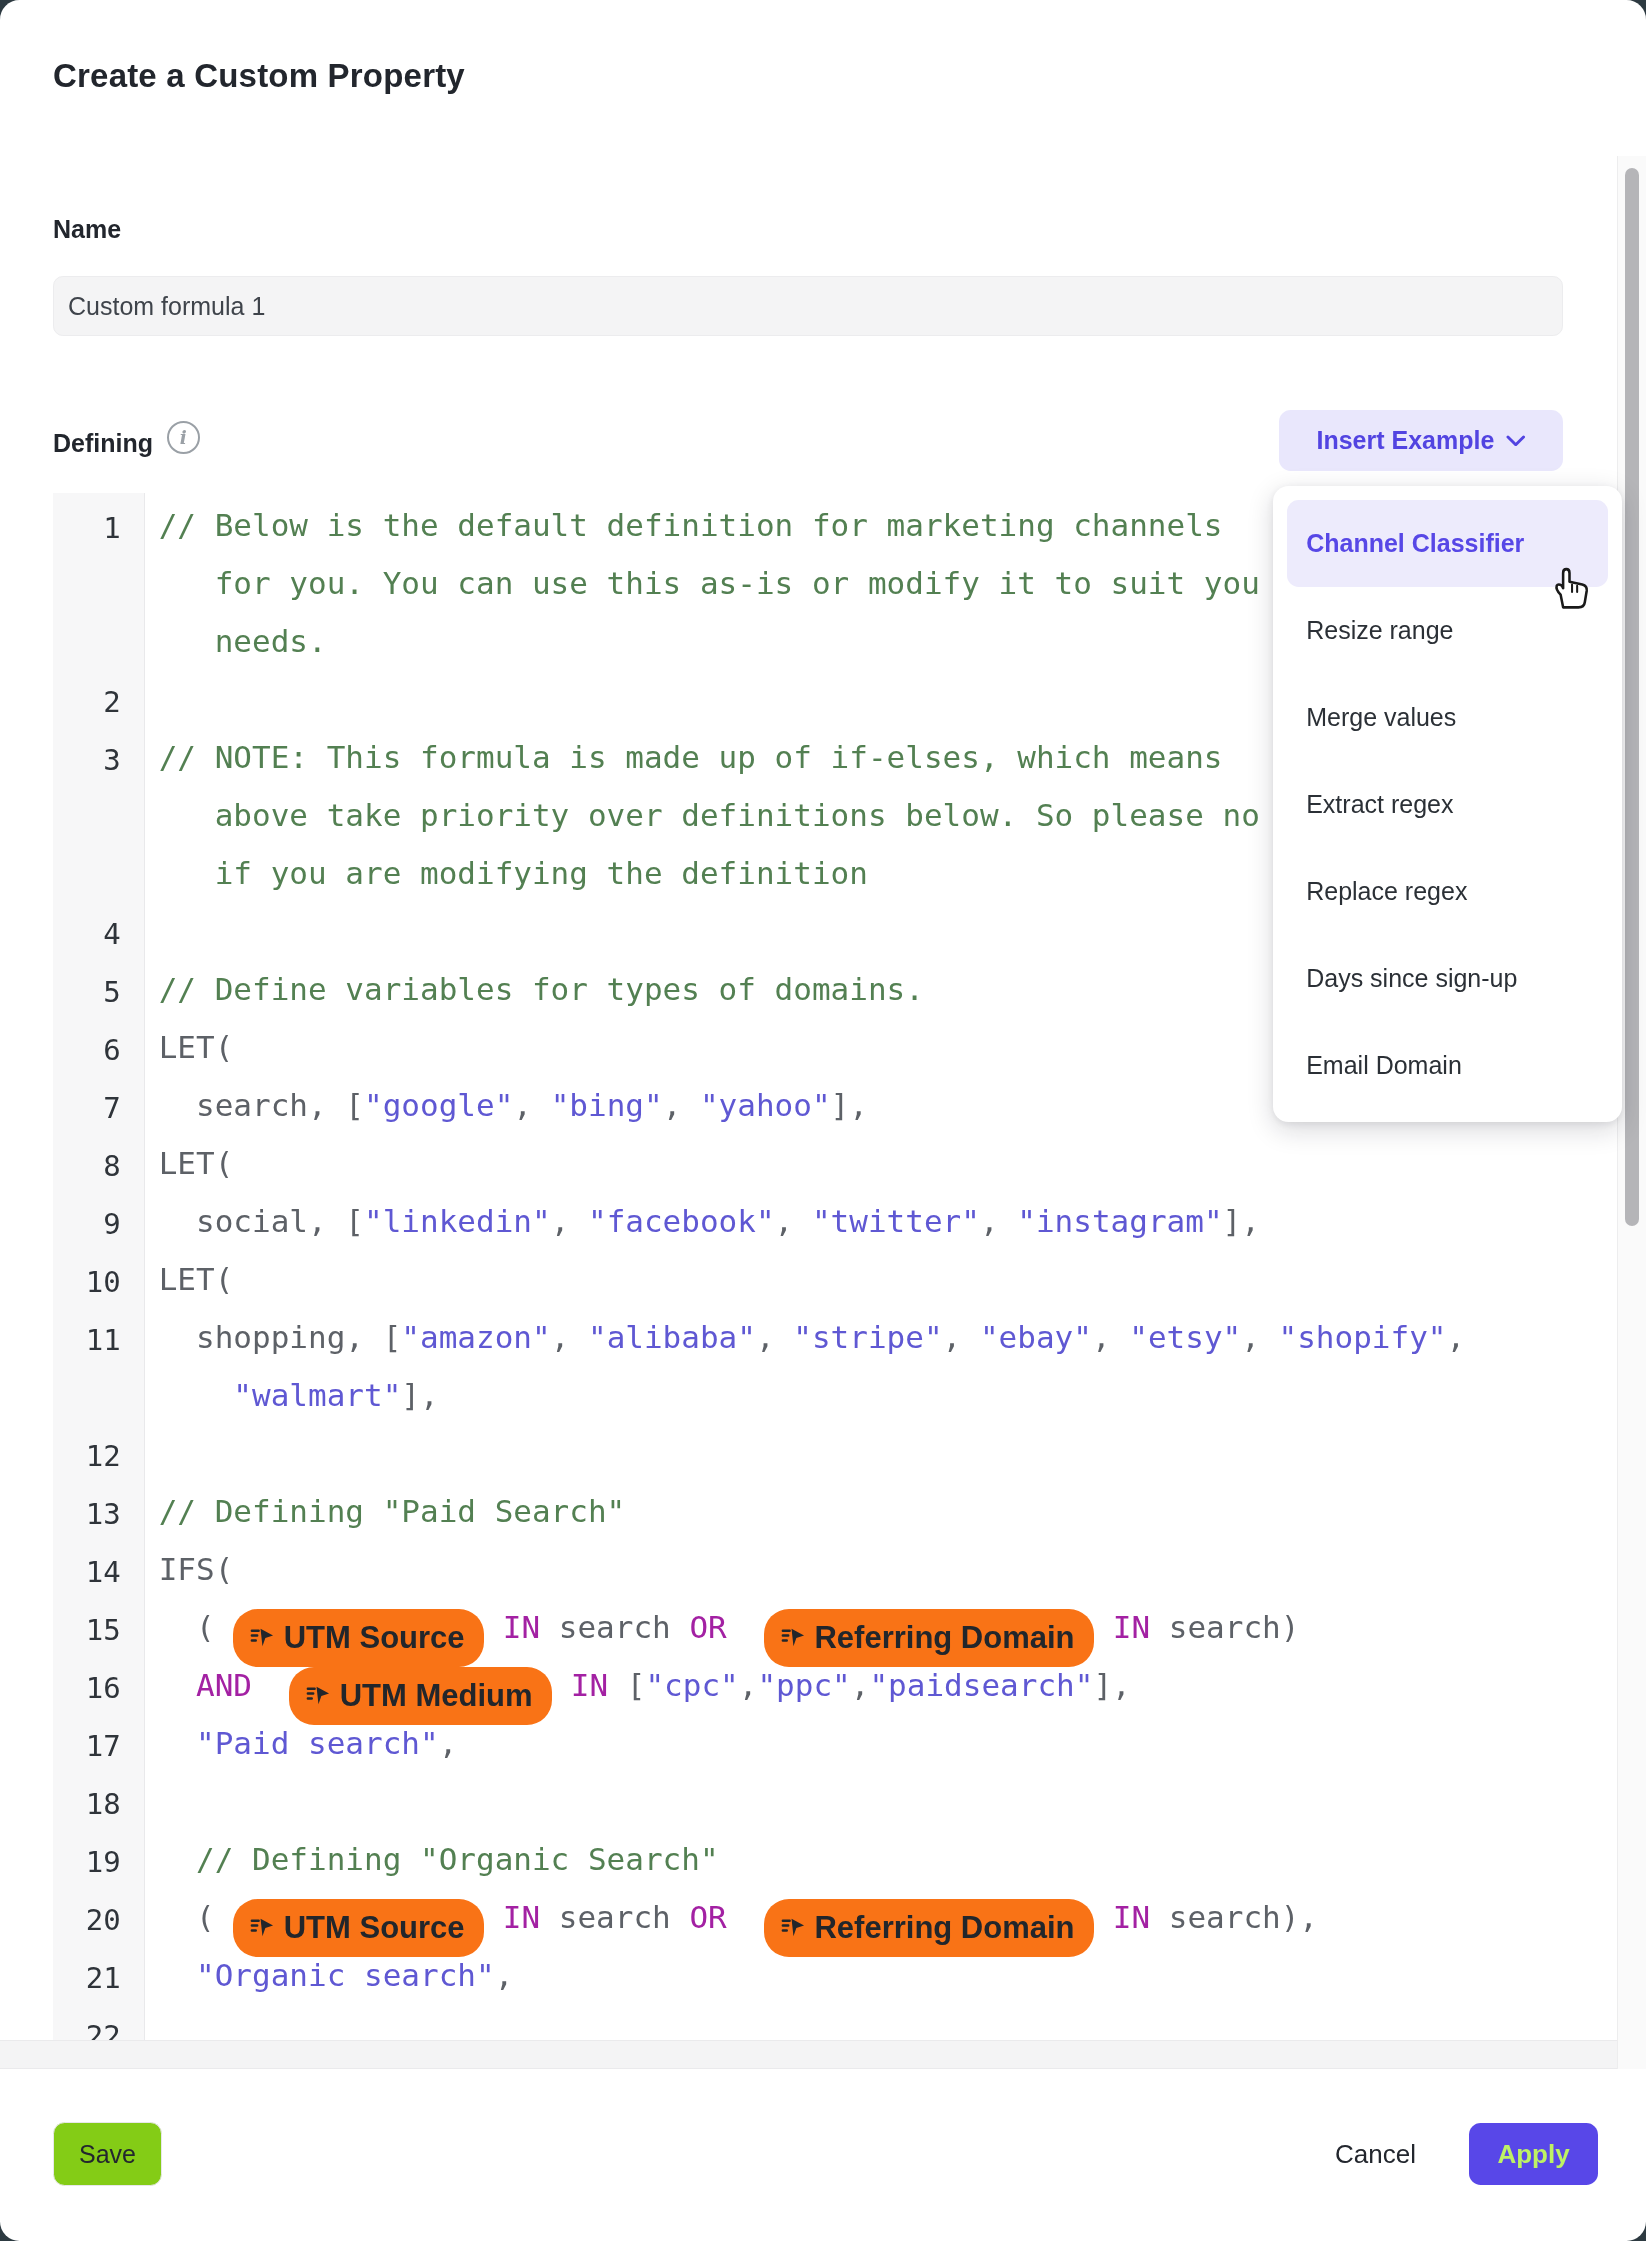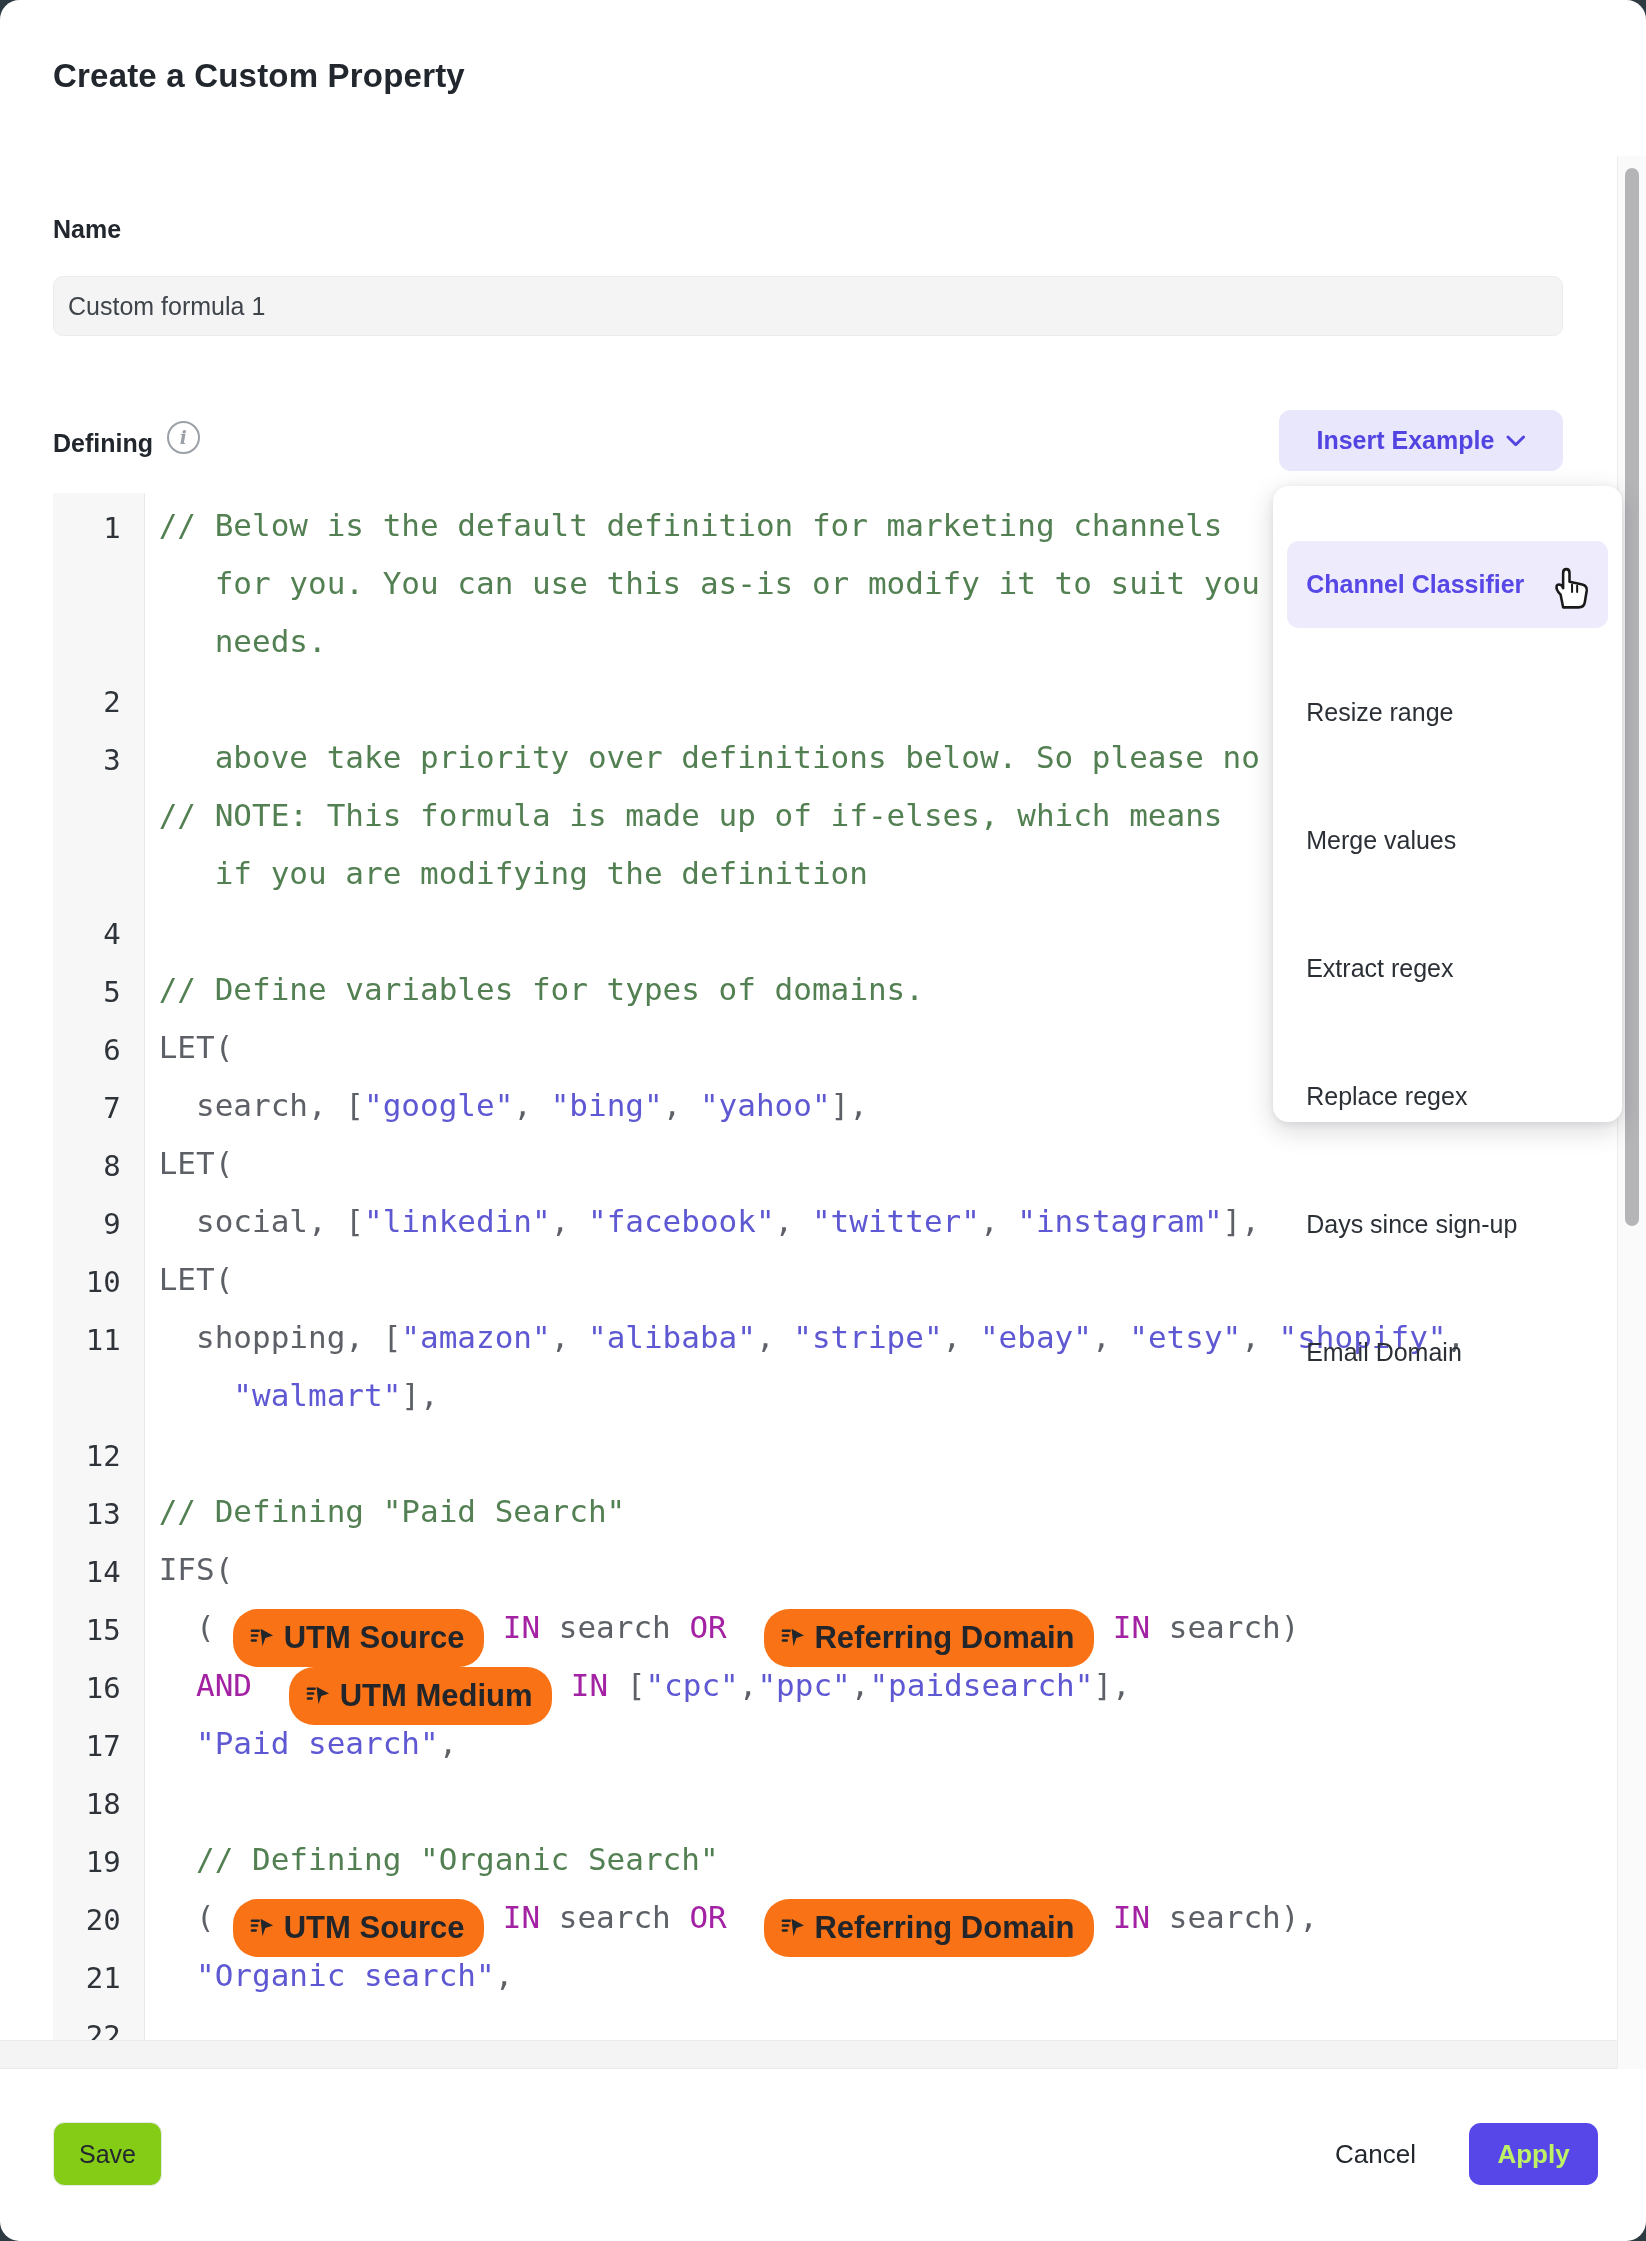--- a/index.html
+++ b/index.html
@@ -74,21 +74,21 @@
     position:absolute;left:6.8px;top:11.7px;width:14.6px;height:1058px;background:#b5b5b8;border-radius:7.8px;
   }
   
   .menu{
     position:absolute;left:1273px;top:486px;width:349px;height:636px;background:#ffffff;border-radius:15.6px;
     box-shadow:0 7.8px 27px rgba(20,20,40,.16), 0 2px 7.8px rgba(20,20,40,.08);
     padding:13.7px;box-sizing:border-box;z-index:5;
   }
   .menu-item{
     height:87px;display:flex;align-items:center;padding:0 19.5px;border-radius:11.7px;
-    font-size:25px;font-weight:500;color:#2b3036;cursor:pointer;margin-top:41px;
+    font-size:25px;font-weight:500;color:#2b3036;cursor:pointer;
   }
   .menu-item.active{background:#edebfc;color:#5747e6;font-weight:600;}
   .hand{position:absolute;left:1547px;top:564px;z-index:6;}
   
   .save-btn{
     position:absolute;left:53px;top:2122px;width:109px;height:64px;background:#84cc16;
     border:1.5px solid #e7e7e9;border-radius:11.7px;font-family:"Liberation Sans",sans-serif;
     font-size:25px;font-weight:500;color:#23272e;cursor:pointer;
   }
   .cancel-btn{
@@ -150,22 +150,22 @@
         <div class="ln">19</div>
         <div class="ln">20</div>
         <div class="ln">21</div>
         <div class="ln">22</div>
       </div>
     <div class="code" id="code-rows">
         <div class="row"><span class="seg seg-c">// Below is the default definition for marketing channels</span></div>
         <div class="row"><span class="seg seg-c">   for you. You can use this as-is or modify it to suit you</span></div>
         <div class="row"><span class="seg seg-c">   needs.</span></div>
         <div class="row"></div>
+        <div class="row"><span class="seg seg-c">// NOTE: This formula is made up of if-elses, which means</span></div>
         <div class="row"><span class="seg seg-c">   above take priority over definitions below. So please no</span></div>
-        <div class="row"><span class="seg seg-c">// NOTE: This formula is made up of if-elses, which means</span></div>
         <div class="row"><span class="seg seg-c">   if you are modifying the definition</span></div>
         <div class="row"></div>
         <div class="row"><span class="seg seg-c">// Define variables for types of domains.</span></div>
         <div class="row"><span class="seg seg-d">LET(</span></div>
         <div class="row"><span class="seg seg-d">  search, [</span><span class="seg seg-s">"google"</span><span class="seg seg-d">, </span><span class="seg seg-s">"bing"</span><span class="seg seg-d">, </span><span class="seg seg-s">"yahoo"</span><span class="seg seg-d">],</span></div>
         <div class="row"><span class="seg seg-d">LET(</span></div>
         <div class="row"><span class="seg seg-d">  social, [</span><span class="seg seg-s">"linkedin"</span><span class="seg seg-d">, </span><span class="seg seg-s">"facebook"</span><span class="seg seg-d">, </span><span class="seg seg-s">"twitter"</span><span class="seg seg-d">, </span><span class="seg seg-s">"instagram"</span><span class="seg seg-d">],</span></div>
         <div class="row"><span class="seg seg-d">LET(</span></div>
         <div class="row"><span class="seg seg-d">  shopping, [</span><span class="seg seg-s">"amazon"</span><span class="seg seg-d">, </span><span class="seg seg-s">"alibaba"</span><span class="seg seg-d">, </span><span class="seg seg-s">"stripe"</span><span class="seg seg-d">, </span><span class="seg seg-s">"ebay"</span><span class="seg seg-d">, </span><span class="seg seg-s">"etsy"</span><span class="seg seg-d">, </span><span class="seg seg-s">"shopify"</span><span class="seg seg-d">,</span></div>
         <div class="row"><span class="seg seg-d">    </span><span class="seg seg-s">"walmart"</span><span class="seg seg-d">],</span></div>

